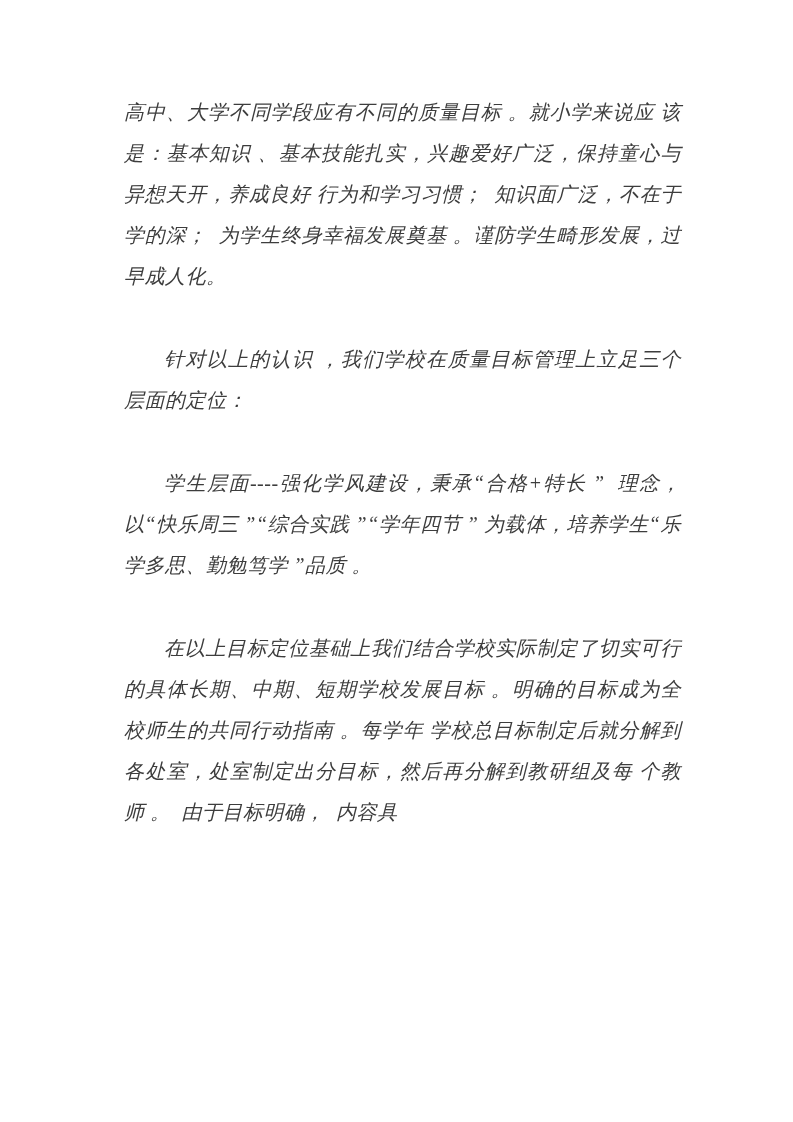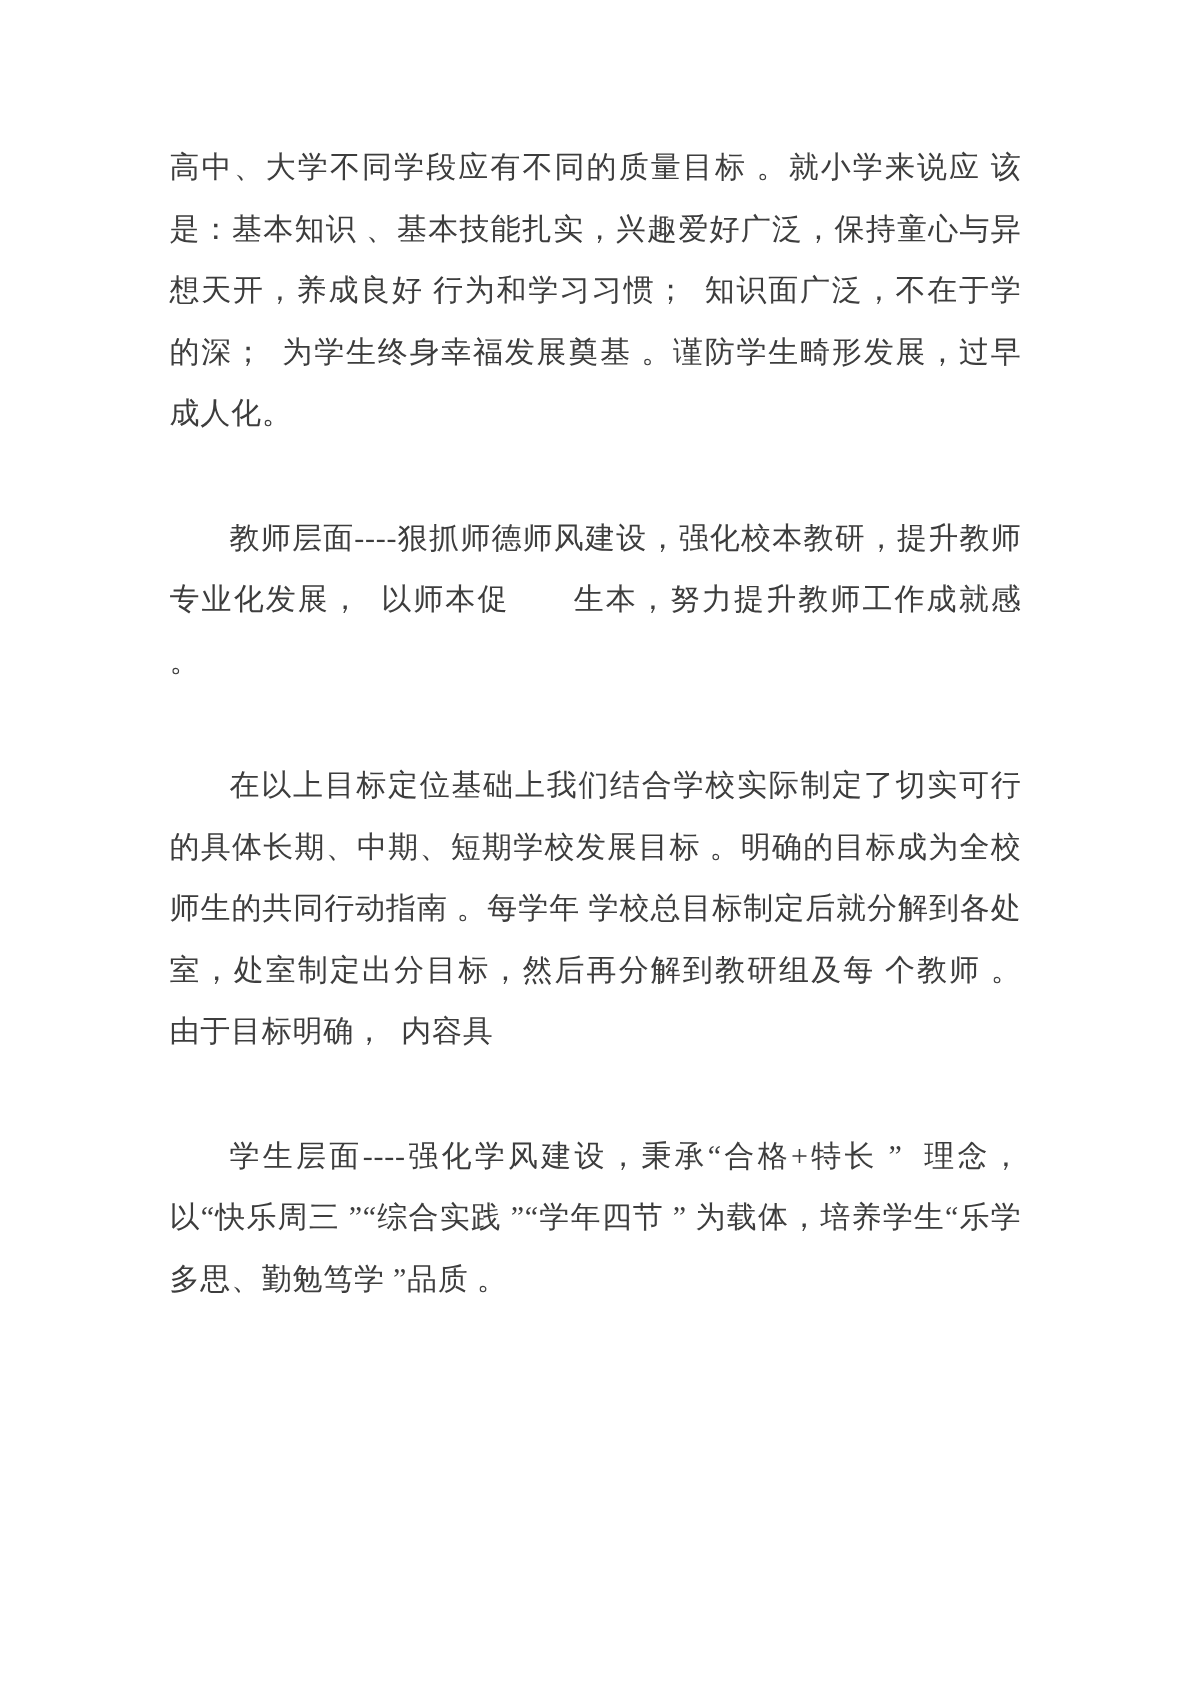--- a/index.html
+++ b/index.html
@@ -14,42 +14,43 @@
     font-family: "Liberation Serif", "DejaVu Serif", serif;
   }
   .doc-page {
     box-sizing: border-box;
     width: 793px;
     height: 1122px;
     padding: 92px 112px 0 113px;
     background: #ffffff;
   }
   .para {
-    margin: 0 0 42px 0;
+    margin: 0 0 42px 11px;
     font-size: 20px;
     line-height: 41px;
     color: #3d3d3d;
     text-align: justify;
     white-space: pre-wrap;
     letter-spacing: 0.5px;
     word-break: break-all;
+    font-style: italic;
   }
   .para.indent {
     text-indent: 2em;
   }
   .para:last-child {
     margin-bottom: 0;
   }
 </style>
 </head>
 <body>
 
 <div class="doc-page">
   <p class="para">高中、大学不同学段应有不同的质量目标 。就小学来说应 该是：基本知识 、基本技能扎实，兴趣爱好广泛，保持童心与异想天开，养成良好 行为和学习习惯；  知识面广泛，不在于学的深；  为学生终身幸福发展奠基 。谨防学生畸形发展，过早成人化。</p>
 
+  <p class="para indent">针对以上的认识 ，我们学校在质量目标管理上立足三个层面的定位：</p>
 
 
-  <p class="para indent">教师层面----狠抓师德师风建设，强化校本教研，提升教师专业化发展，  以师本促　　生本，努力提升教师工作成就感 。</p>
+
+  <p class="para indent">学生层面----强化学风建设，秉承“合格+特长 ”  理念，  以“快乐周三 ”“综合实践 ”“学年四节 ” 为载体，培养学生“乐学多思、勤勉笃学 ”品质 。</p>
 
   <p class="para indent">在以上目标定位基础上我们结合学校实际制定了切实可行的具体长期、中期、短期学校发展目标 。明确的目标成为全校师生的共同行动指南 。每学年 学校总目标制定后就分解到各处室，处室制定出分目标，然后再分解到教研组及每 个教师 。  由于目标明确，  内容具</p>
-
-  <p class="para indent">学生层面----强化学风建设，秉承“合格+特长 ”  理念，  以“快乐周三 ”“综合实践 ”“学年四节 ” 为载体，培养学生“乐学多思、勤勉笃学 ”品质 。</p>
 </div>
 
 </body></html>

